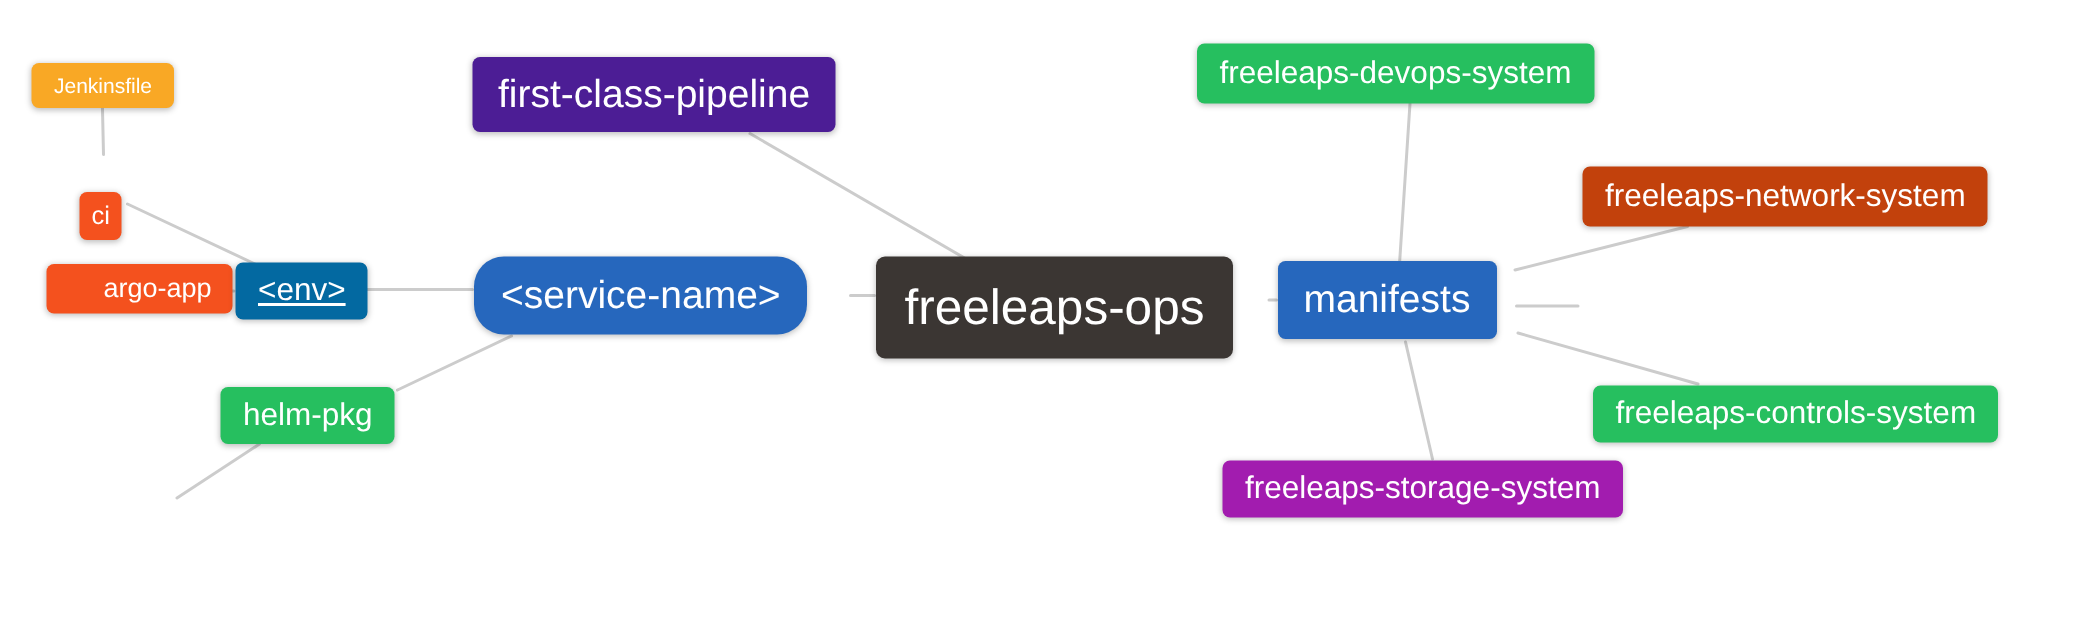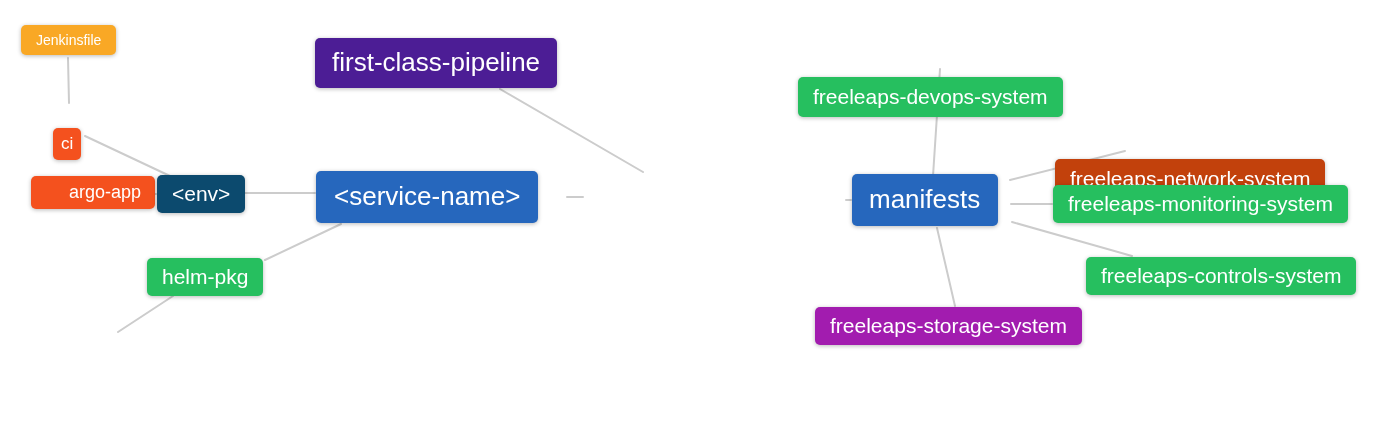--- a/index.html
+++ b/index.html
@@ -20,24 +20,24 @@
     white-space:nowrap;
     line-height:1.15;
     box-shadow:0 1px 4px rgba(0,0,0,0.28);
     cursor:pointer;
     display:inline-block;
   }
   .depth0{font-size:33px;padding:15px 19px;border-radius:6px;}
   .depth1{font-size:26px;padding:11px 18px;}
   .depth1.fcp{padding:10px 17px;}
   .depth2{font-size:21px;padding:7px 15px;}
-  .depth2.devops{padding:8px 15px;margin-top:48px;}
+  .depth2.devops{padding:8px 15px;}
   .depth3{font-size:18px;padding:6px 14px;}
   .depth3.ci{padding:6px 8px;font-size:17px;}
-  .depth4{font-size:14px;padding:7px 15px;}
+  .depth4{font-size:14px;padding:7px 15px;margin-top:17px;}
 </style>
 </head>
 <body>
 
 <div class="canvas" style="background: rgb(255, 255, 255);">
 
   <svg class="edges" width="1390" height="421">
     <line x1="68" y1="58" x2="69" y2="103" style="stroke: rgb(204, 204, 204);"></line>
     <line x1="85" y1="136" x2="170" y2="176" style="stroke: rgb(204, 204, 204);"></line>
     <line x1="122" y1="194" x2="156" y2="194" style="stroke: rgb(204, 204, 204);"></line>
@@ -53,35 +53,35 @@
     <line x1="1012" y1="222" x2="1132" y2="256" style="stroke: rgb(204, 204, 204);"></line>
     <line x1="937" y1="228" x2="955" y2="306" style="stroke: rgb(204, 204, 204);"></line>
   </svg>
 
   <div class="node depth4" style="left: 21px; top: 25px; background: rgb(249, 168, 37);">Jenkinsfile</div>
 
   <div class="node depth3 ci" style="left: 53px; top: 104px; background: rgb(244, 81, 30); margin-top: 24px;">ci</div>
 
   <div class="node depth3" style="left: 31px; top: 176px; background: rgb(244, 81, 30); padding-left: 38px;">argo-app</div>
 
-  <div class="node depth2" style="left: 157px; top: 175px; background: #0c4a6e;">&lt;env&gt;</div>
+  <div class="node depth2" style="left: 157px; top: 175px; background: #0369a1; text-decoration: underline;">&lt;env&gt;</div>
 
   <div class="node depth2" style="left: 147px; top: 258px; background: rgb(38, 191, 95);">helm-pkg</div>
 
 
   <div class="node depth1 fcp" style="left: 315px; top: 38px; background: #4c1d95;">first-class-pipeline</div>
 
-  <div class="node depth1" style="left: 316px; top: 171px; background: rgb(38, 103, 189);">&lt;service-name&gt;</div>
+  <div class="node depth1" style="left: 316px; top: 171px; background: rgb(38, 103, 189); border-radius: 20px;">&lt;service-name&gt;</div>
 
+  <div class="node depth0" style="left: 584px; top: 171px; background: rgb(59, 54, 51);">freeleaps-ops</div>
 
   <div class="node depth1" style="left: 852px; top: 174px; background: rgb(38, 103, 189); padding-left: 17px;">manifests</div>
 
   <div class="node depth2 devops" style="left: 798px; top: 29px; background: rgb(38, 191, 95);">freeleaps-devops-system</div>
 
   <div class="node depth2 devops" style="left: 1055px; top: 111px; background: #c2410c;">freeleaps-network-system</div>
 
-  <div class="node depth2" style="left: 1053px; top: 185px; background: rgb(38, 191, 95);">freeleaps-monitoring-system</div>
 
-  <div class="node depth2" style="left: 1062px; top: 257px; background: rgb(38, 191, 95); margin-left: 24px;">freeleaps-controls-system</div>
+  <div class="node depth2" style="left: 1062px; top: 257px; background: rgb(38, 191, 95);">freeleaps-controls-system</div>
 
   <div class="node depth2" style="left: 815px; top: 307px; background: #a21caf;">freeleaps-storage-system</div>
 
 </div>
 
 </body></html>

